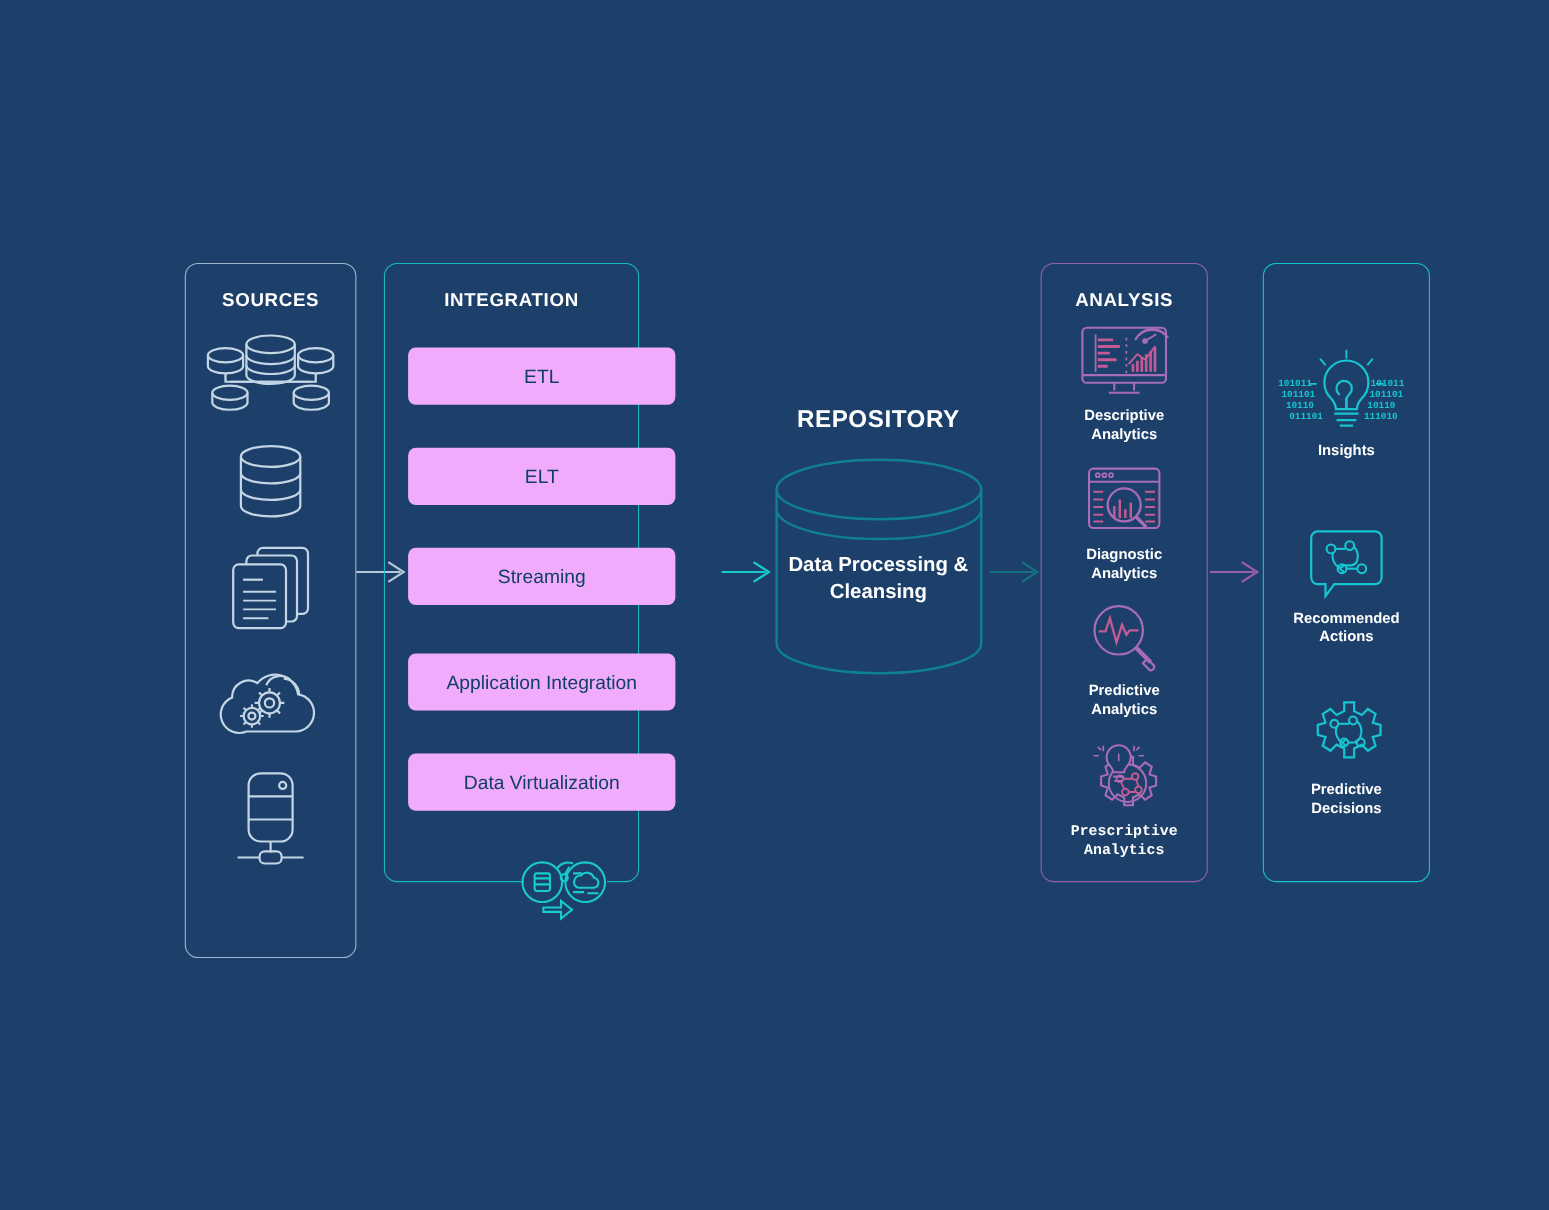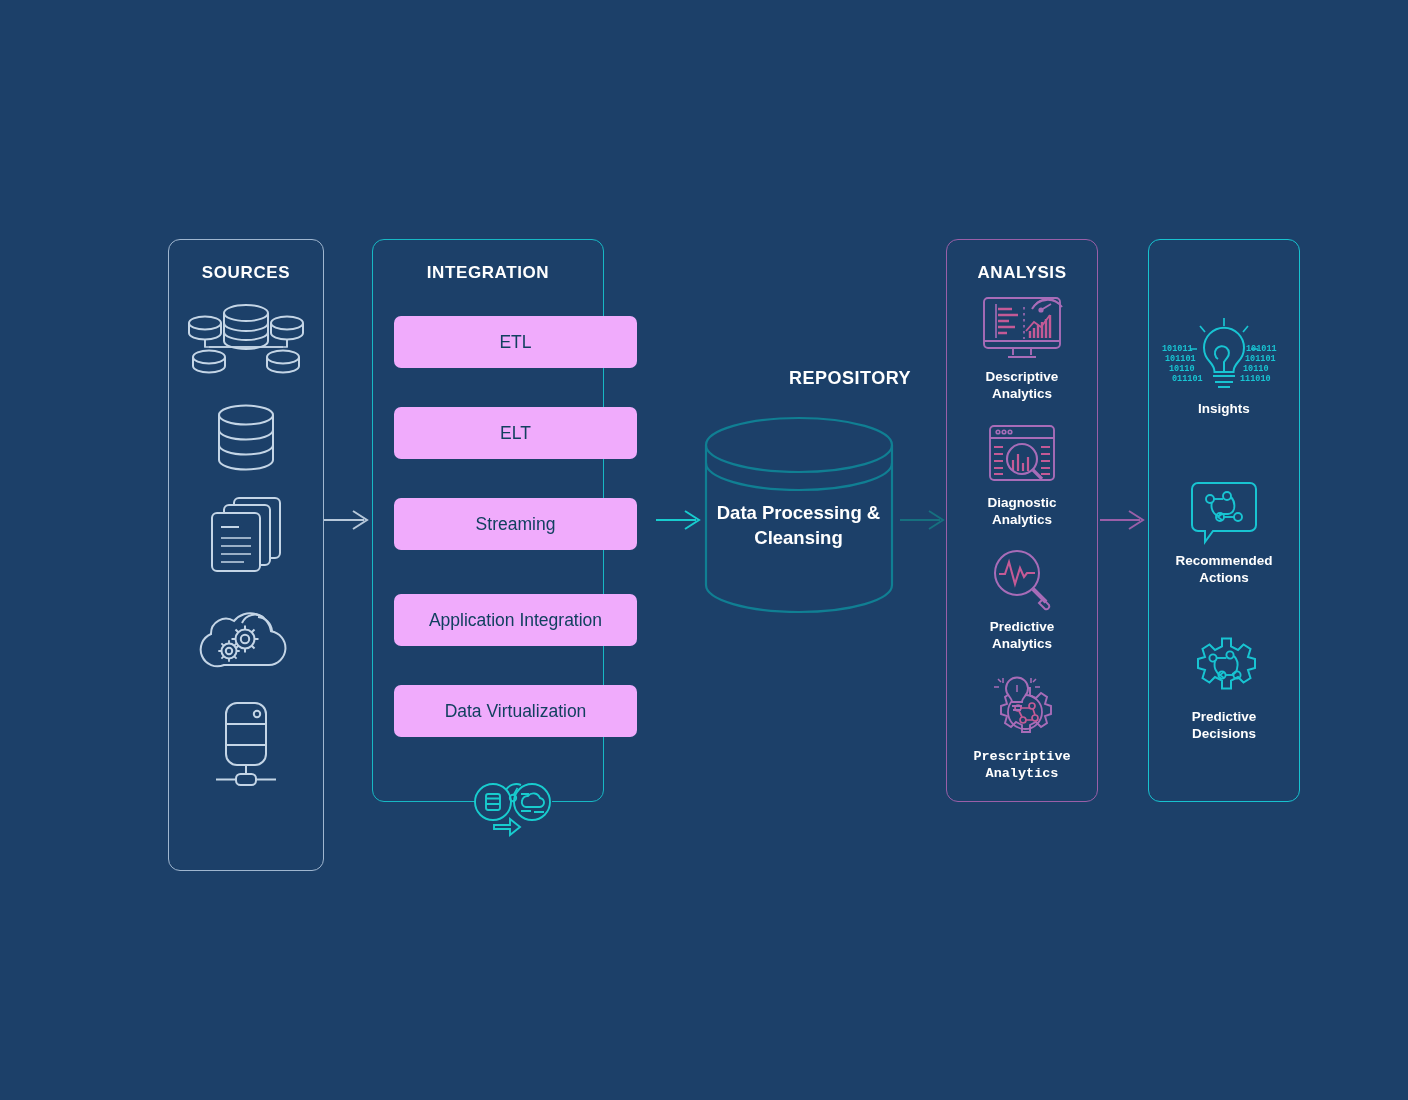--- a/index.html
+++ b/index.html
@@ -42,21 +42,21 @@
     border: 1.6px solid #9fb6cf;
   }
   #sources-title { top: 22px; }
   .source-icon {
     position: absolute;
     left: 50%;
     transform: translateX(-50%);
   }
   
   #integration-panel {
-    left: 372px; top: 239px;
+    left: 349px; top: 239px;
     width: 232px; height: 563px;
     border: 1.8px solid #17b8c4;
   }
   #integration-title { top: 22px; }
   .int-chip {
     position: absolute;
     left: 21px;
     width: 243px;
     height: 52px;
     border-radius: 7px;
@@ -70,24 +70,24 @@
   }
   
   #repository-group {
     position: absolute;
     left: 686px; top: 368px;
     width: 225px; height: 260px;
   }
   #repository-title {
     position: absolute;
     left: 0; right: 0; top: 0;
-    text-align: right;
+    text-align: center;
     color: #ffffff;
     font-weight: bold;
-    font-size: 18px;
+    font-size: 22px;
     letter-spacing: 0.5px;
   }
   #cylinder-label {
     position: absolute;
     left: 0; right: 0;
     top: 132px;
     text-align: center;
     color: #ffffff;
     font-weight: bold;
     font-size: 18.5px;

